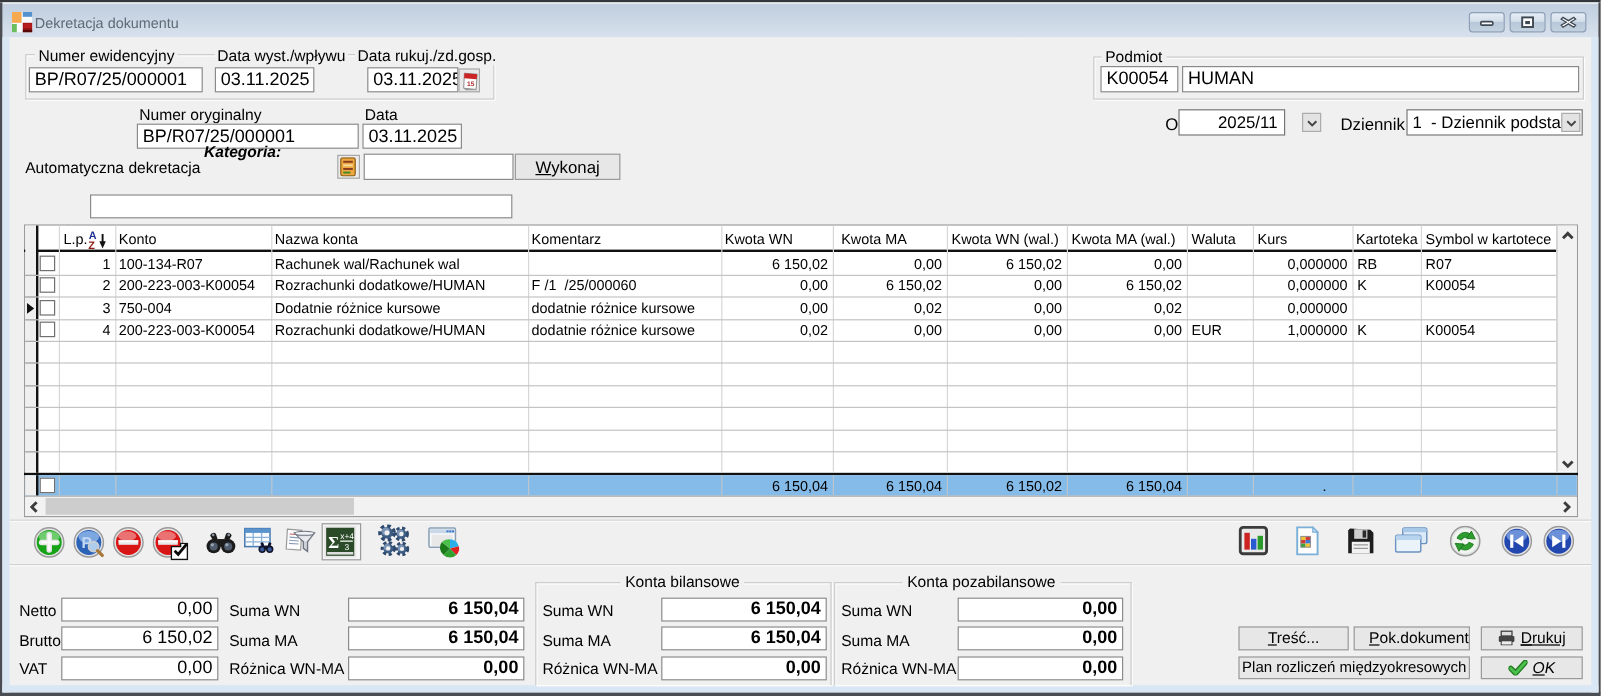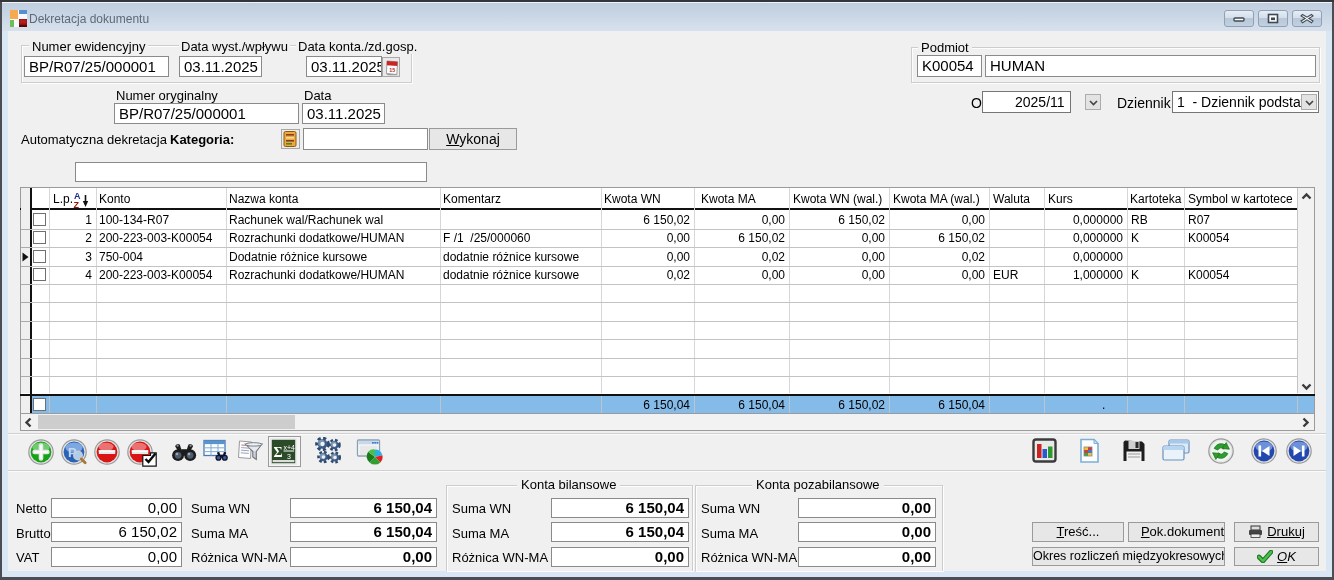--- a/index.html
+++ b/index.html
@@ -54,21 +54,21 @@
 <div class="a winbtn" style="left:1292px;top:10px;">
     <svg width="28" height="15">
       <path d="M9.5 3.5 L14 6.2 L18.5 3.5 L20 5 L15.8 7.5 L20 10 L18.5 11.7 L14 8.9 L9.5 11.7 L8 10 L12.2 7.5 L8 5 Z" fill="#fdfdfd" stroke="#3f4954" stroke-width="1.1"></path>
     </svg>
   </div>
 <div class="gb" style="left:21px;top:45px;width:391px;height:38px;"></div>
 <div class="lbl" style="left:29px;top:40px;background:#f0f0f0;padding:0 3px;">Numer ewidencyjny</div>
 <div class="inp" style="left:24px;top:56px;width:145px;height:21px;line-height:19px;font-size:15px;padding-left:4px;">BP/R07/25/000001</div>
 <div class="lbl" style="left:179px;top:40px;background:#f0f0f0;padding:0 2px;">Data wyst./wpływu</div>
 <div class="inp" style="left:179px;top:56px;width:83px;height:21px;line-height:19px;font-size:15px;padding-left:4px;">03.11.2025</div>
-<div class="lbl" style="left:296px;top:40px;background:#f0f0f0;padding:0 2px;">Data konta./zd.gosp.</div>
+<div class="lbl" style="left:296px;top:40px;background:#f0f0f0;padding:0 2px;">Data rukuj./zd.gosp.</div>
 <div class="inp" style="left:306px;top:56px;width:76px;height:21px;line-height:19px;font-size:15px;padding-left:4px;">03.11.2025</div>
 <div class="a" style="left:382px;top:57px;width:18px;height:20px;background:#e9e9e9;border:1px solid #a8a8a8;">
 <svg width="16" height="18" style="margin:0.5px 0 0 0.5px">
 <path d="M3 2 L13.6 2.8 L12.8 15.5 L2.4 14.6 Z" fill="#fcfcfc" stroke="#8a8a8a" stroke-width="0.8"></path>
 <path d="M3 2 L13.6 2.8 L13.3 7 L2.8 6.2 Z" fill="#cc2424"></path>
 <path d="M12.8 15.5 L13.8 16.3 L4 16.2 L2.4 14.6 Z" fill="#9a9a9a"></path>
 <text x="5.2" y="13" font-size="5.5" fill="#b03030" font-weight="bold">15</text>
     </svg></div>
 <div class="gb" style="left:911px;top:47px;width:409px;height:36px;"></div>
 <div class="lbl" style="left:918px;top:41px;background:#f0f0f0;padding:0 3px;">Podmiot</div>
@@ -82,21 +82,21 @@
 <div class="a combo" style="left:982px;top:91px;width:89px;height:22px;line-height:20px;padding-left:32px;">2025/11</div>
 <div class="a cbtn" style="left:1085px;top:94px;"><svg width="15" height="15">
       <path d="M4 6 L7.5 9.5 L11 6" fill="none" stroke="#444" stroke-width="1.6"></path>
     </svg></div>
 <div class="lbl" style="left:1117px;top:96px;font-size:14px;">Dziennik</div>
 <div class="a combo" style="left:1172px;top:91px;width:147px;height:22px;line-height:20px;">1&nbsp; - Dziennik podstaw</div>
 <div class="a cbtn" style="left:1301px;top:94px;"><svg width="15" height="15">
       <path d="M4 6 L7.5 9.5 L11 6" fill="none" stroke="#444" stroke-width="1.6"></path>
     </svg></div>
 <div class="lbl" style="left:21px;top:133px;">Automatyczna dekretacja</div>
-<div class="lbl" style="left:170px;top:133px;"><b>Kategoria:</b></div>
+<div class="lbl" style="left:170px;top:120px;font-style:italic;"><b>Kategoria:</b></div>
 <div class="a" style="left:281px;top:129px;width:19px;height:20px;background:#ececec;border:1px solid #a8a8a8;">
 <svg width="15" height="16" style="margin:1px 0 0 1px">
 <rect x="1" y="0.5" width="12" height="15" rx="1.5" fill="#eda93e" stroke="#8a5c12" stroke-width="1"></rect>
 <rect x="3" y="3" width="8" height="1.6" fill="#8a3c1e"></rect>
       <rect x="3" y="6" width="8" height="1.6" fill="#f6d9a0"></rect>
 <rect x="3" y="9" width="8" height="1.6" fill="#8a3c1e"></rect>
       <rect x="3" y="12" width="6" height="1.6" fill="#3f8a2a"></rect>
 </svg></div>
 <div class="inp" style="left:303px;top:128px;width:125px;height:22px;line-height:20px;font-size:15px;padding-left:4px;"></div>
 <div class="a btn" style="left:429px;top:128px;width:88px;height:22px;line-height:20px;font-size:14px;"><span class="u">W</span>ykonaj</div>
@@ -277,21 +277,21 @@
 <div class="inp" style="left:798px;top:522px;width:138px;height:20px;line-height:18px;font-size:15px;padding-right:4px;text-align:right;"><b>0,00</b></div>
 <div class="lbl" style="left:701px;top:551px;">Różnica WN-MA</div>
 <div class="inp" style="left:798px;top:547px;width:138px;height:20px;line-height:18px;font-size:15px;padding-right:4px;text-align:right;"><b>0,00</b></div>
 <div class="a btn" style="left:1032px;top:522px;width:92px;height:20px;line-height:18px;"><span class="u">T</span>reść...</div>
 <div class="a btn" style="left:1128px;top:522px;width:97px;height:20px;line-height:18px;text-align:right;"><span class="u">P</span>ok.dokument</div>
 <div class="a btn" style="left:1234px;top:522px;width:85px;height:20px;line-height:18px;text-decoration:underline;"><svg width="15" height="13" style="vertical-align:-2px;margin-right:4px">
       <rect x="3" y="1" width="9" height="4" fill="#ddd" stroke="#333" stroke-width="1"></rect>
       <rect x="1" y="5" width="13" height="5" rx="1" fill="#444"></rect>
       <rect x="3" y="9" width="9" height="3.5" fill="#eee" stroke="#333" stroke-width="0.8"></rect>
     </svg><span class="u">D</span>rukuj</div>
-<div class="a btn" style="left:1032px;top:547px;width:193px;height:19px;line-height:17px;font-size:12.5px;">Okres rozliczeń międzyokresowych</div>
+<div class="a btn" style="left:1032px;top:547px;width:193px;height:19px;line-height:17px;font-size:12.5px;">Plan rozliczeń międzyokresowych</div>
 <div class="a btn" style="left:1234px;top:547px;width:85px;height:19px;line-height:17px;font-style:italic;"><svg width="16" height="13" style="vertical-align:-2px;margin-right:4px">
       <path d="M2 7 L6 11 L14 2" fill="none" stroke="#1f7a1f" stroke-width="4.6" stroke-linecap="round" stroke-linejoin="round"></path>
       <path d="M2 7 L6 11 L14 2" fill="none" stroke="#4cc04c" stroke-width="2.4" stroke-linecap="round" stroke-linejoin="round"></path>
     </svg><span class="u">O</span>K</div>
 <svg class="a" style="left:28px;top:439px" width="28" height="28" viewBox="0 0 28 28">
     <circle cx="13" cy="13" r="12.2" fill="#e3e3e3"></circle>
     <circle cx="13" cy="13" r="12.2" fill="none" stroke="#9a9a9a" stroke-width="1.2"></circle>
     <circle cx="13" cy="13" r="10.4" fill="#17a317"></circle>
     <ellipse cx="13" cy="8.6" rx="8.6" ry="5.2" fill="#7ed47e" opacity="0.85"></ellipse>
     <path d="M13 6.6 V19.4 M6.6 13 H19.4" stroke="#e6e6e6" stroke-width="4.6" stroke-linecap="round"></path>

